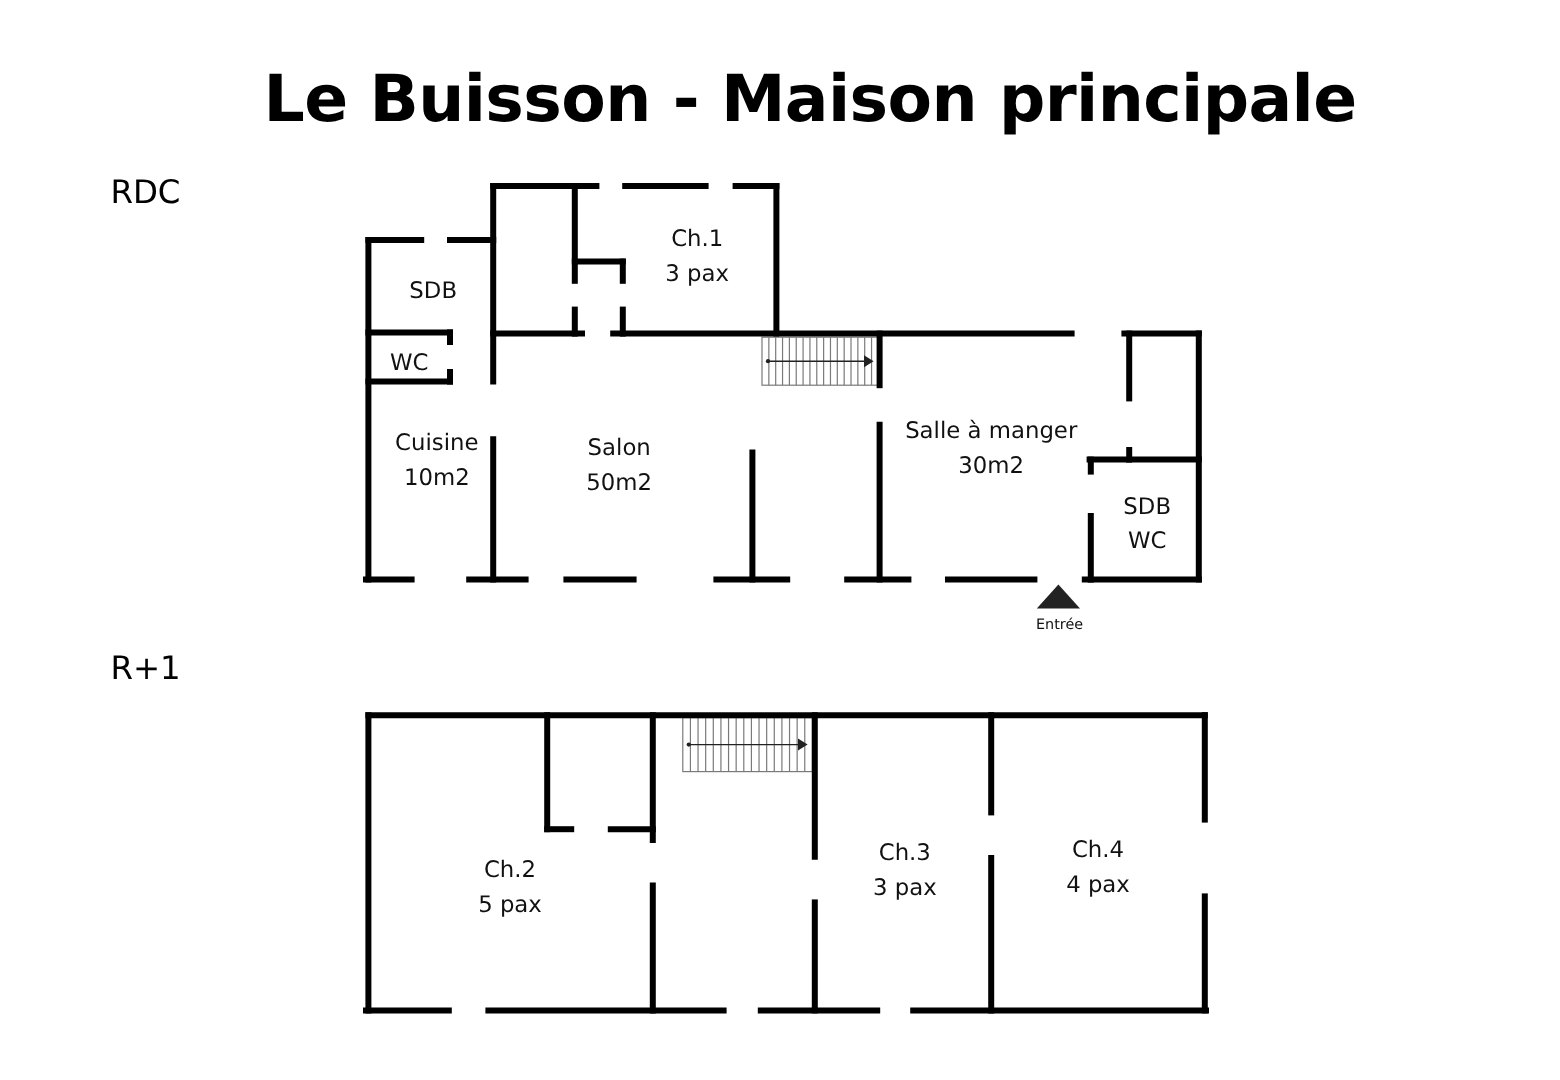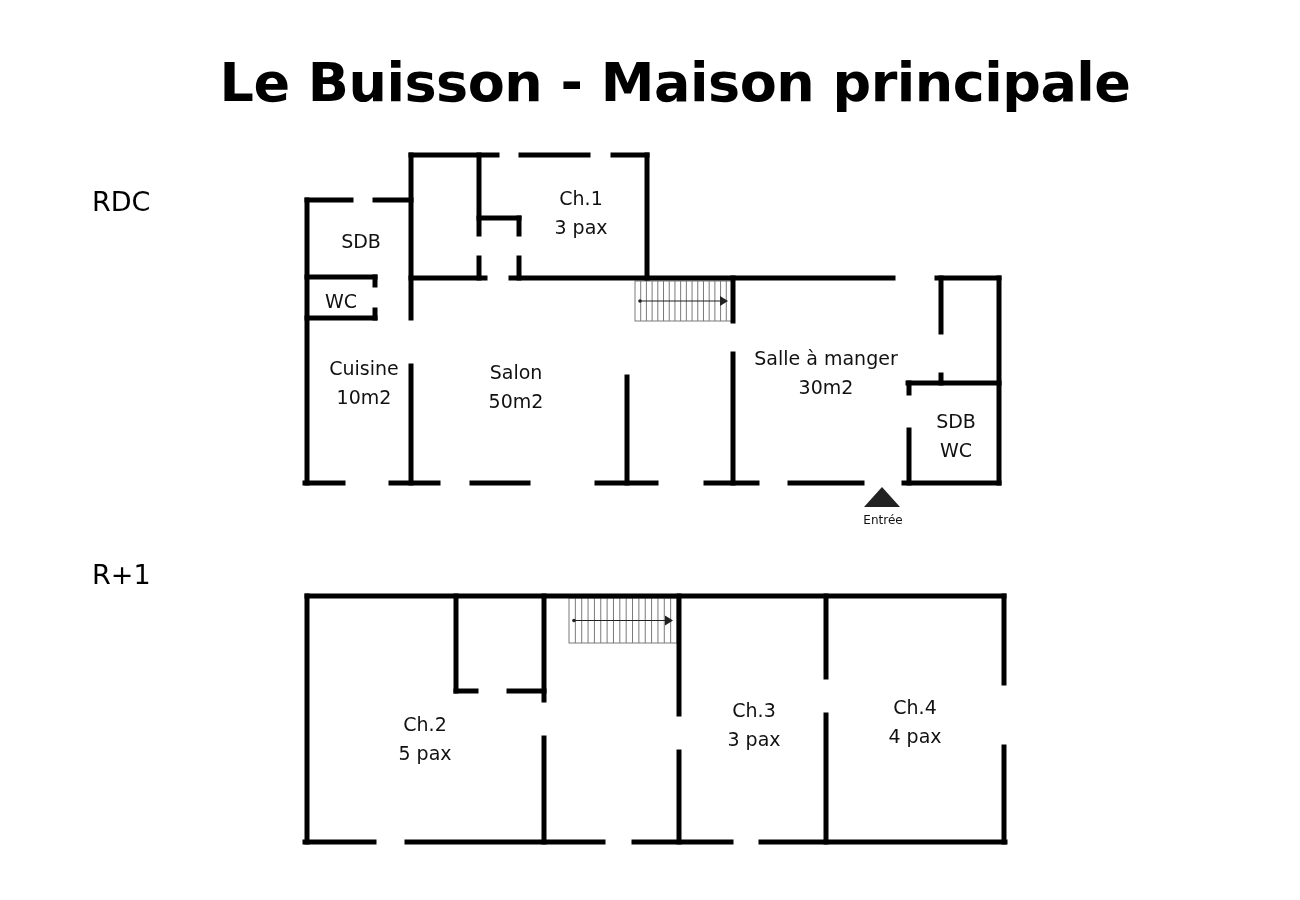--- a/index.html
+++ b/index.html
@@ -27,24 +27,23 @@
       letter-spacing: -0.5px;
       line-height: 74px;
       white-space: nowrap;
     }
     .level-label {
       position: absolute;
       left: 92px;
       font-family: "DejaVu Sans", sans-serif;
       font-size: 27px;
       line-height: 32px;
-      margin-top: 41px;
     }
     #level-rdc-label { top: 145px; }
-    #level-r1-label { top: 518px; }
+    #level-r1-label { top: 542px; }
     svg#plan {
       position: absolute;
       left: 0;
       top: 0;
       width: 1300px;
       height: 900px;
     }
     .wall {
       stroke: #000000;
       stroke-width: 5;

